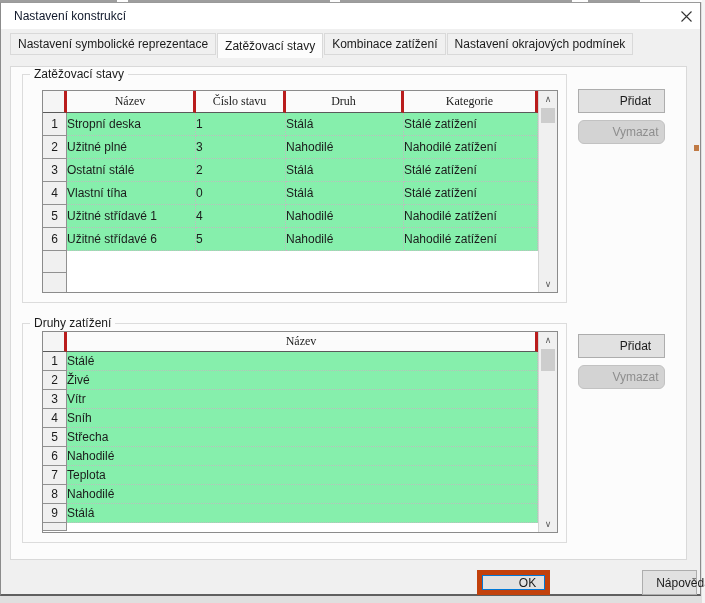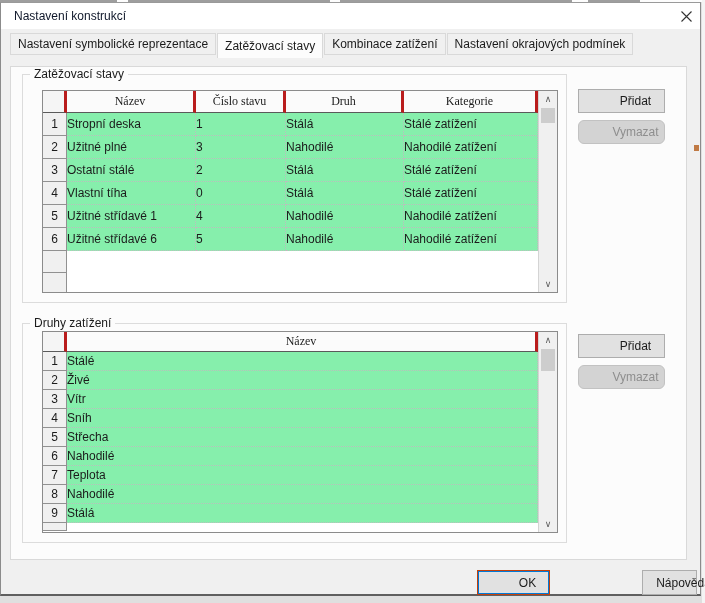--- a/index.html
+++ b/index.html
@@ -39,21 +39,21 @@
   .fill-row{flex:1 1 auto;display:flex;}
   .fill-num{width:24px;flex:0 0 24px;background:#f0f0f0;border-right:1px solid #919191;box-sizing:border-box;}
   .vscroll{position:absolute;top:0;right:0;bottom:0;width:19px;background:#f0f0f0;border-left:1px solid #d4d4d4;box-sizing:border-box;}
   .sb-arrow{position:absolute;left:0;width:18px;height:16px;display:flex;align-items:center;justify-content:center;
     font-size:9px;color:#5a5a5a;cursor:pointer;user-select:none;}
   .sb-up{top:0;} .sb-down{bottom:0;}
   .sb-thumb{position:absolute;left:2px;width:14px;background:#cdcdcd;cursor:pointer;}
   .btn{position:absolute;box-sizing:border-box;background:#e1e1e1;border:1px solid #adadad;font-size:12px;color:#1b1b1b;
     display:flex;align-items:center;justify-content:center;cursor:pointer;white-space:nowrap;padding-left:28px;}
   .btn.disabled{background:#d3d3d3;border-color:#c2c2c2;color:#8e8e8e;cursor:default;border-radius:6px;}
-  .btn.default{border:1px solid #c2410c;box-shadow:inset 0 0 0 1px #0078d7;}
+  .btn.default{border:5px solid #c2410c;box-shadow:inset 0 0 0 1px #0078d7;}
   .artifact{position:absolute;left:694px;top:145px;width:5px;height:6px;background:#c07a45;}
 </style>
 </head>
 <body>
 
 <div class="screen">
   <div class="bg-top"></div>
   <div class="bg-right"></div>
 
   <div class="dialog"></div>

